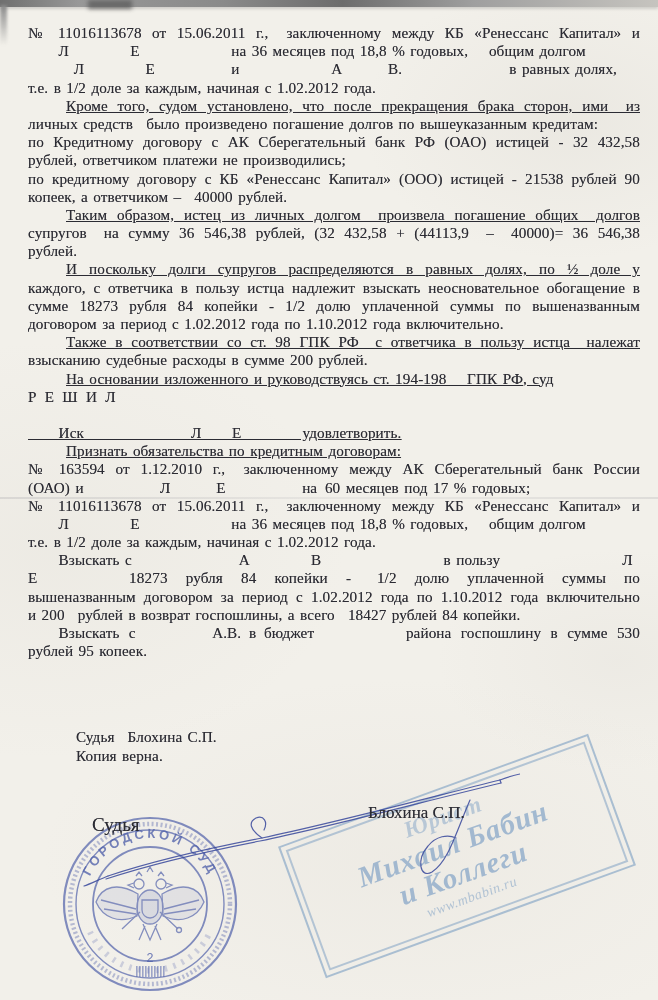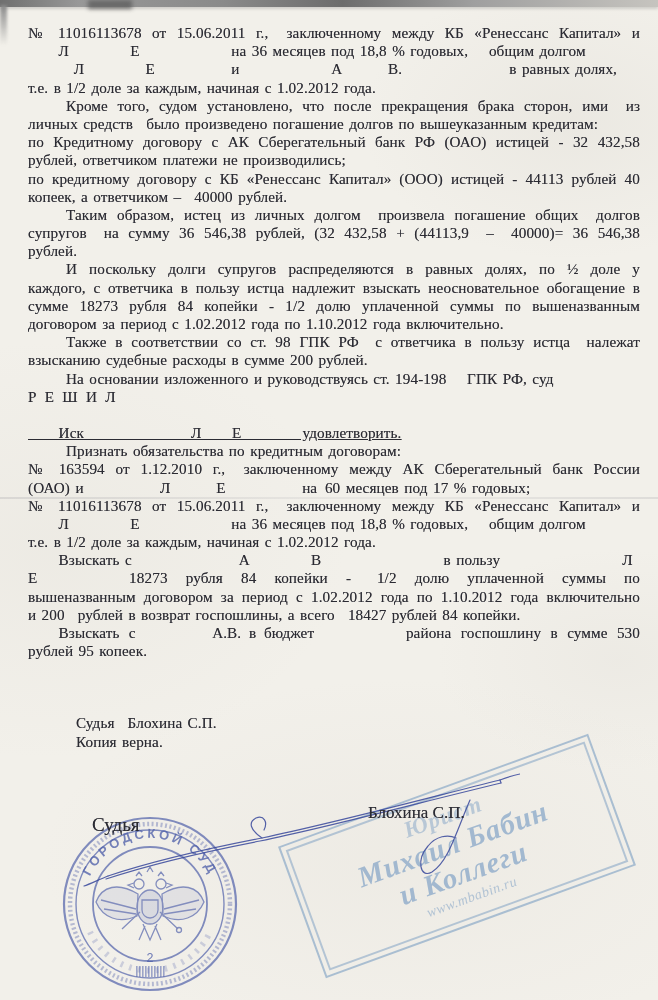--- a/index.html
+++ b/index.html
@@ -34,23 +34,23 @@
     background:linear-gradient(90deg, rgba(130,130,140,0.20), rgba(150,150,160,0.10) 60%, rgba(130,130,140,0.18));
   }
   .textcol { position:absolute; left:28px; top:24px; width:612px; }
   .ln {
     height:18.2px; line-height:18.2px; font-size:15.2px;
     white-space:nowrap; letter-spacing:0.1px; word-spacing:1.5px;
     text-shadow:0 0 0.6px rgba(43,43,51,0.55);
   }
   .t { text-align:justify; text-align-last:justify; }
   .c { padding-right:104px; margin-bottom:18px; letter-spacing:1.5px; }
-  .in { text-indent:38px; }
+  .in { text-indent:38px;text-decoration:underline; }
   .mt { margin-top:10px;text-decoration:underline; }
-  .footer { margin-top:54px; }
+  .footer { margin-top:68px; }
   .fin { text-indent:48px; }
 
   .stamp {
     position:absolute; left:292px; top:786px; width:330px; height:140px;
     transform:rotate(-20deg);
     border:2px solid rgba(146,173,202,0.75);
     box-sizing:border-box;
   }
   .stamp-inner {
     position:absolute; left:4px; top:4px; right:4px; bottom:4px;
@@ -87,21 +87,21 @@
 
   <div class="textcol">
     <div class="ln t">№ 11016113678 от 15.06.2011 г.,  заключенному между КБ «Ренессанс Капитал» и</div>
     <div class="ln">  Л    Е      на 36 месяцев под 18,8 % годовых,  общим долгом</div>
     <div class="ln">   Л    Е     и      А   В.       в равных долях,</div>
     <div class="ln">т.е. в 1/2 доле за каждым, начиная с 1.02.2012 года.</div>
     <div class="ln t in">Кроме того, судом установлено, что после прекращения брака сторон, ими  из</div>
     <div class="ln">личных средств  было произведено погашение долгов по вышеуказанным кредитам:</div>
     <div class="ln t">по Кредитному договору с АК Сберегательный банк РФ (ОАО) истицей - 32 432,58</div>
     <div class="ln">рублей, ответчиком платежи не производились;</div>
-    <div class="ln t">по кредитному договору с КБ «Ренессанс Капитал» (ООО) истицей - 44113 рублей 40</div>
+    <div class="ln t">по кредитному договору с КБ «Ренессанс Капитал» (ООО) истицей - 21538 рублей 90</div>
     <div class="ln">копеек, а ответчиком –  40000 рублей.</div>
     <div class="ln t in">Таким образом, истец из личных долгом  произвела погашение общих  долгов</div>
     <div class="ln t">супругов  на сумму 36 546,38 рублей, (32 432,58 + (44113,9  –  40000)= 36 546,38</div>
     <div class="ln">рублей.</div>
     <div class="ln t in">И поскольку долги супругов распределяются в равных долях, по ½ доле у</div>
     <div class="ln t">каждого, с ответчика в пользу истца надлежит взыскать неосновательное обогащение в</div>
     <div class="ln t">сумме 18273 рубля 84 копейки - 1/2 долю уплаченной суммы по вышеназванным</div>
     <div class="ln">договором за период с 1.02.2012 года по 1.10.2012 года включительно.</div>
     <div class="ln t in">Также в соответствии со ст. 98 ГПК РФ  с ответчика в пользу истца  належат</div>
     <div class="ln">взысканию судебные расходы в сумме 200 рублей.</div>

